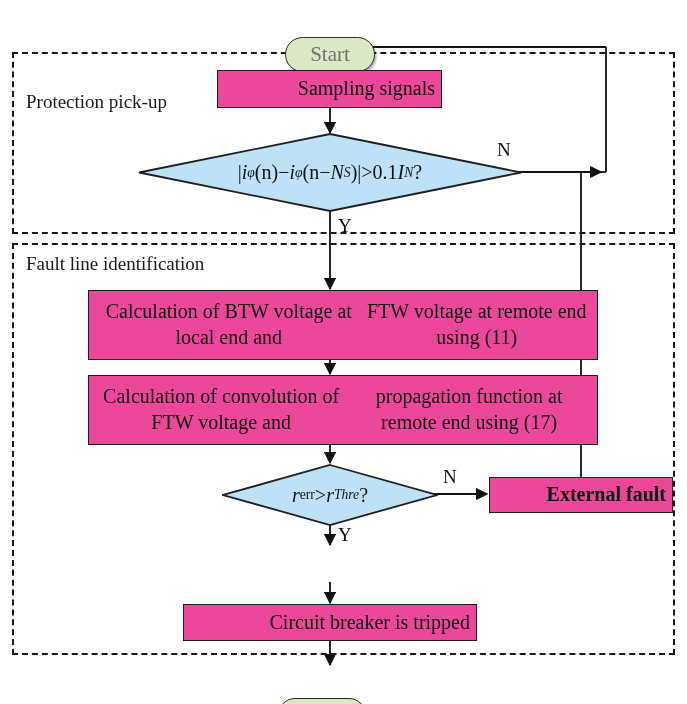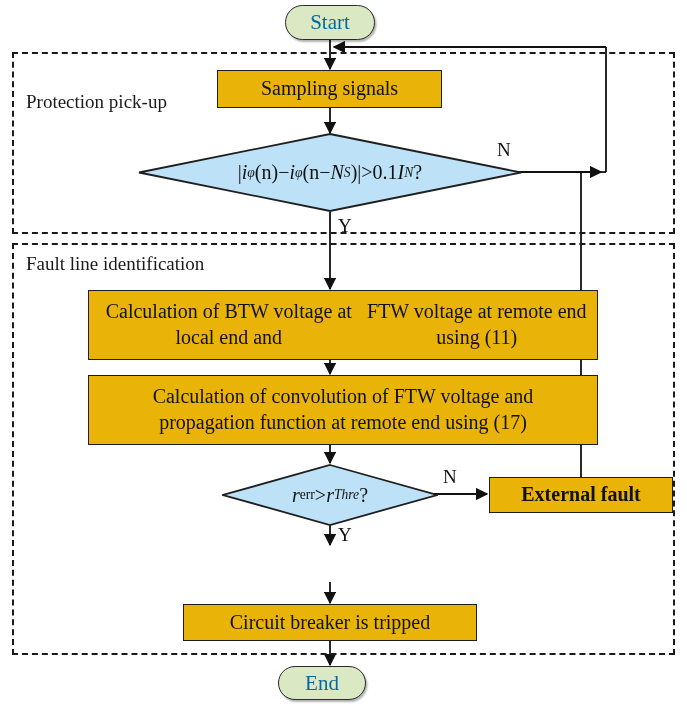--- a/index.html
+++ b/index.html
@@ -46,38 +46,39 @@
   .terminator {
     position: absolute;
     box-sizing: border-box;
     background: #dbe8c4;
     border: 1.6px solid #2b2b2b;
     border-radius: 999px;
     display: flex;
     align-items: center;
     justify-content: center;
     font-size: 21px;
-    color: #0369a1;
+    color: #737373;
     box-shadow: 1.5px 2px 2px rgba(0,0,0,0.30);
+    margin-top: 32px;
   }
 
   
   .process {
     position: absolute;
     box-sizing: border-box;
-    background: #eab308;
+    background: #ec4899;
     border: 1.6px solid #1f1f1f;
     display: flex;
     align-items: center;
-    justify-content: center;
+    justify-content: flex-end;
     text-align: center;
     font-size: 20px;
     line-height: 1.28;
     color: #111111;
-    padding: 2px 6px;
+    padding: 12px 6px;
   }
   .process.two-line { font-size: 20px; }
 
   
   .decision {
     position: absolute;
   }
   .decision svg {
     position: absolute;
     left: 0; top: 0;
@@ -196,21 +197,21 @@
   </div>
 
   <div class="branch-label" style="left:497px; top:140px;">N</div>
   <div class="branch-label" style="left:338px; top:216px;">Y</div>
 
   <div class="process two-line" style="left:88px; top:290px; width:510px; height:70px; flex-direction:row;">
     <span>Calculation of BTW voltage at local end and</span>
     <span>FTW voltage at remote end using (11)</span>
   </div>
 
-  <div class="process two-line" style="left:88px; top:375px; width:510px; height:70px; flex-direction:column;">
+  <div class="process two-line" style="left:88px; top:375px; width:510px; height:70px; flex-direction:row;">
     <span>Calculation of convolution of FTW voltage and</span>
     <span>propagation function at remote end using (17)</span>
   </div>
 
   <div class="decision" style="left:222px; top:464px; width:216px; height:62px;">
     <svg width="216" height="62" viewBox="0 0 216 62">
       <polygon points="108,1 215,31 108,61 1,31" fill="#bde2f7" stroke="#1f1f1f" stroke-width="1.8"></polygon>
     </svg>
     <div class="dtext">
       <span class="mi">r</span>

